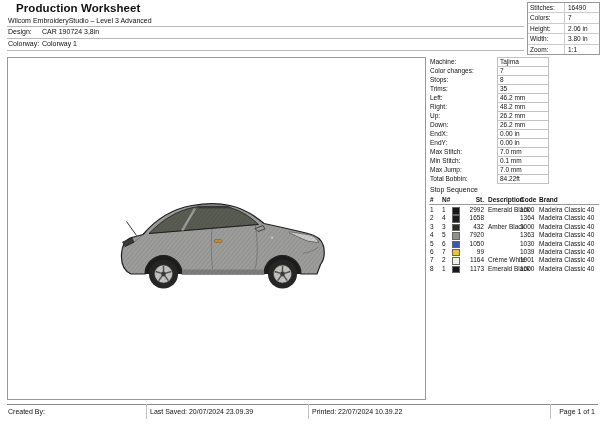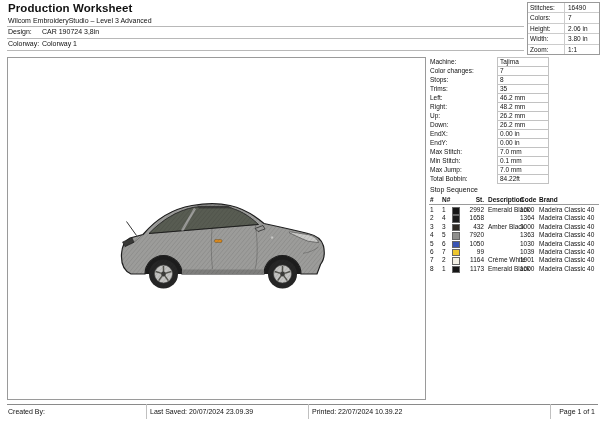--- a/index.html
+++ b/index.html
@@ -1,18 +1,18 @@
 <!DOCTYPE html>
 <html style="--car-body: #9c9c9a; --car-window: #585c52; --car-tire: #262626; --car-rim: #c4c4c2; --car-outline: #1e1e1e; --car-dark-trim: #3a3a38; --car-rocker: #7e7e7c; --car-light: #cacac8; --car-amber: #d8891f;"><head>
 <meta charset="utf-8">
 <style>
   html,body{margin:0;padding:0}
   body{background:#ffffff}
   .page{position:relative;width:600px;height:424px;background:#ffffff;font-family:"Liberation Sans",sans-serif;color:#111;overflow:hidden}
-  .title{position:absolute;left:8px;top:2px;font-size:11.5px;font-weight:bold;letter-spacing:.1px}
+  .title{position:absolute;left:16px;top:2px;font-size:11.5px;font-weight:bold;letter-spacing:.1px}
   .subtitle{position:absolute;left:8px;top:17px;font-size:7px}
   .hline{position:absolute;left:7px;width:517px;height:0;border-top:1px solid #b8b8b8}
   .hrow-label{position:absolute;left:8px;font-size:7px}
   .hrow-value{position:absolute;left:42px;font-size:7px}
   .statsbox{position:absolute;left:527px;top:2px;width:71px;border:1px solid #9a9a9a;background:#fff}
   .statsrow{display:flex;height:9.4px;border-bottom:1px solid #cccccc;font-size:6.5px;line-height:9px}
   .statsrow:last-child{border-bottom:none}
   .statsrow .sl{width:34px;padding-left:2px;border-right:1px solid #cccccc;overflow:hidden}
   .statsrow .sv{flex:1;padding-left:3px}
   .canvas{position:absolute;left:7px;top:57px;width:417px;height:341px;border:1px solid #9a9a9a;background:#fff}

